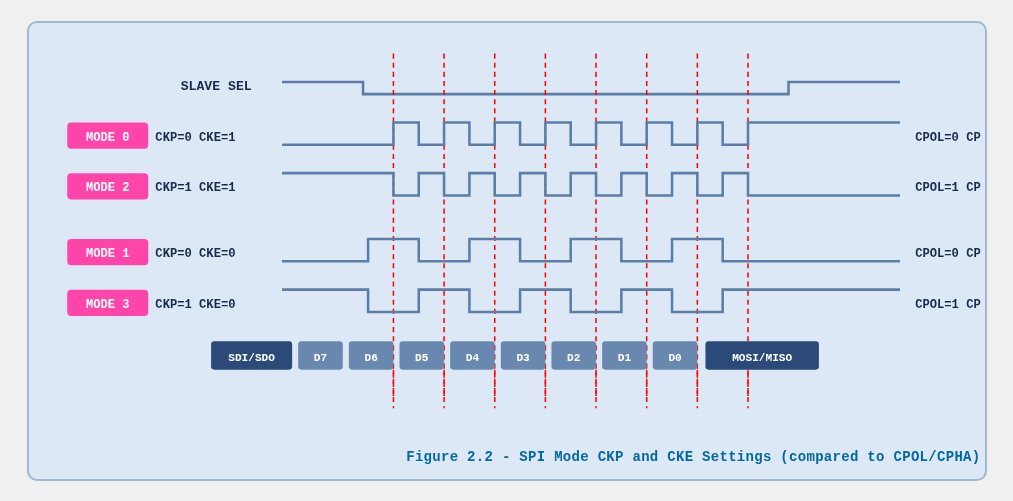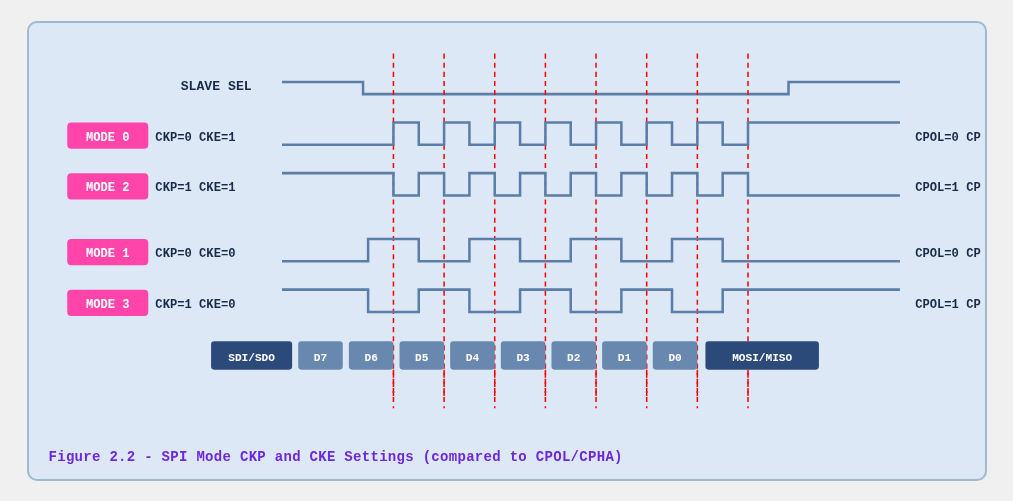--- a/index.html
+++ b/index.html
@@ -26,25 +26,25 @@
       flex: 1;
       position: relative;
       overflow: hidden;
     }
     
     .waveform-svg {
       width: 100%;
       height: 100%;
     }
     .caption {
-      text-align: left;
+      text-align: right;
       font-family: 'Courier New', Courier, monospace;
       font-size: 14px;
       font-weight: bold;
-      color: #6d28d9;
+      color: #0369a1;
       margin-top: 8px;
       letter-spacing: 0.3px;
     }
   </style>
 </head>
 <body>
 
 <div class="outer-container">
   <div class="diagram-area">
     <svg class="waveform-svg" viewBox="0 0 920 390" xmlns="http://www.w3.org/2000/svg">

